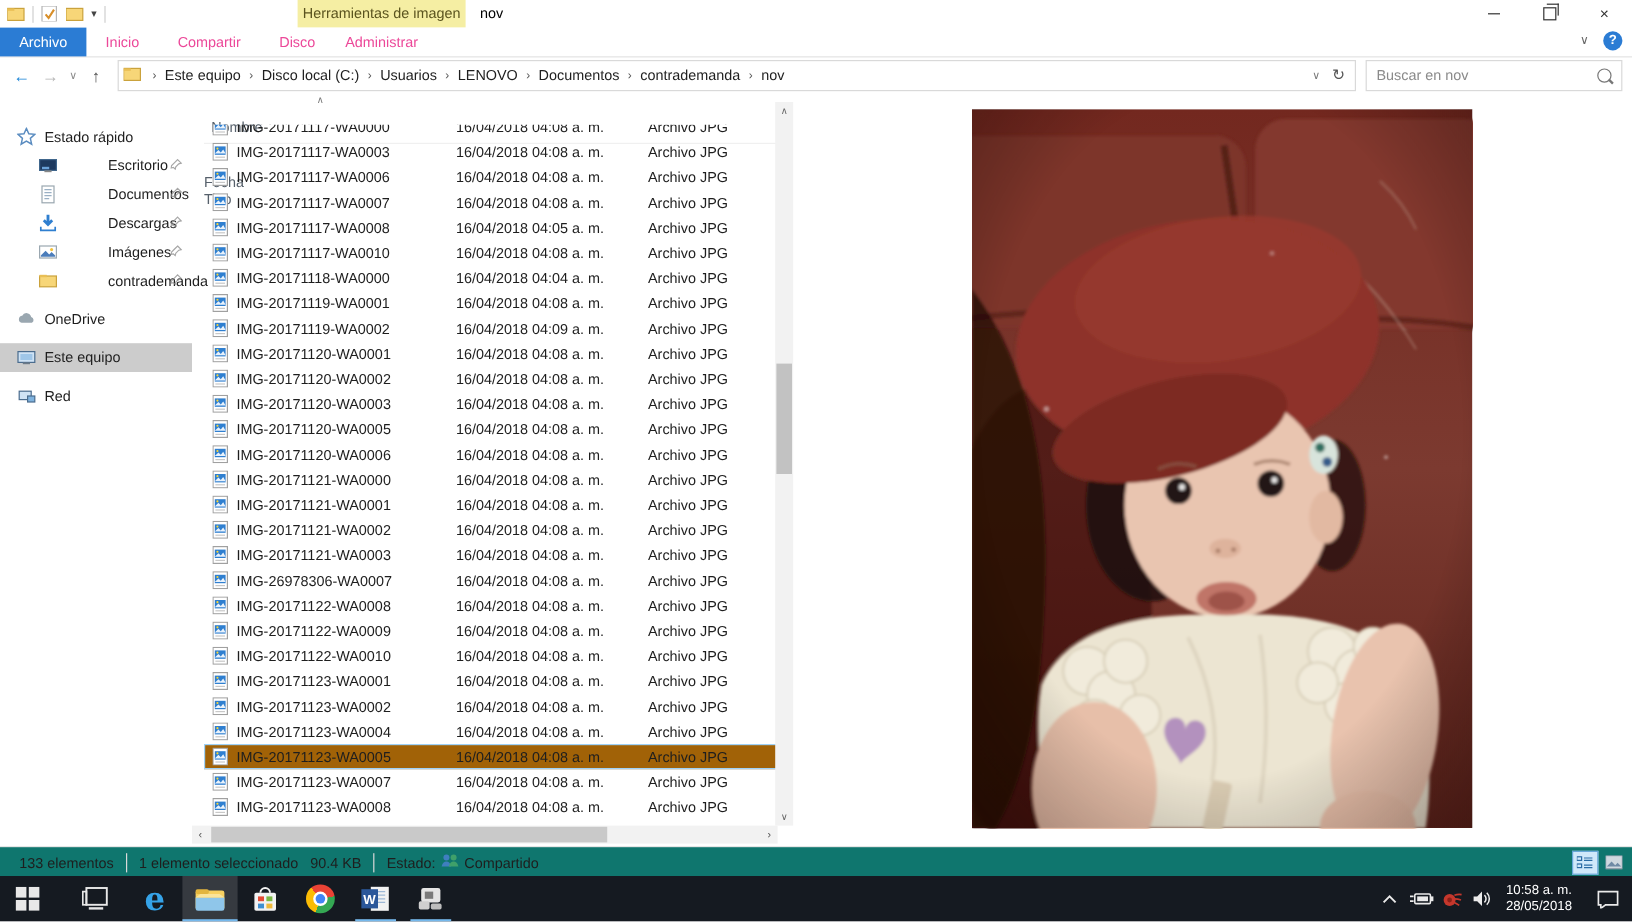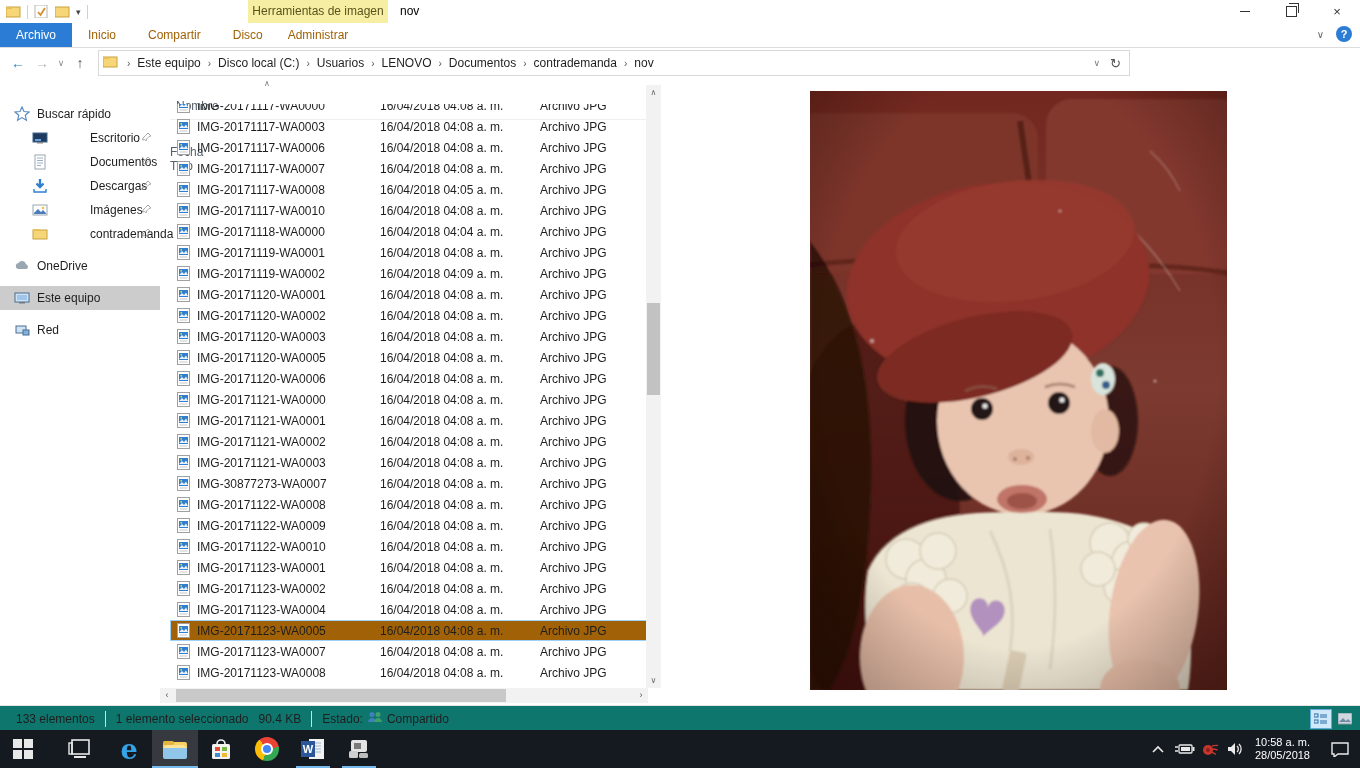--- a/index.html
+++ b/index.html
@@ -12,21 +12,21 @@
   .mini-ic{width:15px;height:13px;display:inline-block;}
   #ctx-header{left:248px;top:0;width:140px;height:23px;background:#f5eea3;color:#5a531e;text-align:center;line-height:23px;font-size:12px;}
   #win-title{left:400px;top:0;height:23px;line-height:23px;font-size:12px;color:#000;}
   .wbtns{right:0;top:0;display:flex;}
   .wbtn{width:46px;height:23px;display:flex;align-items:center;justify-content:center;color:#333;font-size:13px;}
   .restore-glyph{width:9px;height:9px;border:1px solid #333;position:relative;background:#fff;}
   .restore-glyph:before{content:"";position:absolute;left:2px;top:-4px;width:9px;height:9px;border:1px solid #333;border-bottom:none;border-left:none;}
   .min-glyph{width:10px;height:1px;background:#333;}
   
   #tabs{left:0;top:23px;width:1360px;height:24px;background:#fff;border-bottom:1px solid #dcdcdc;display:flex;align-items:stretch;}
-  .tab{padding:0 16px;display:flex;align-items:center;font-size:12px;color:#a16207;}
+  .tab{padding:0 16px;display:flex;align-items:center;font-size:12px;color:#ec4899;}
   .tab.active{background:#2b7cd4;color:#fff;}
   .tab.ctx{position:absolute;left:248px;width:140px;justify-content:center;padding:0;height:24px;}
   #ribbon-right{right:8px;top:26px;display:flex;gap:12px;align-items:center;}
   .help-circle{width:16px;height:16px;border-radius:50%;background:#2b7cd4;color:#fff;font-size:11px;font-weight:bold;text-align:center;line-height:16px;}
   .chev{color:#666;font-size:10px;}
   
   #addr-row{left:0;top:48px;width:1360px;height:30px;background:#fff;display:flex;align-items:center;}
   .navbtn{width:24px;text-align:center;font-size:14px;}
   #back-btn{color:#1883d7;margin-left:6px;}
   #fwd-btn{color:#b5b5b5;}
@@ -177,29 +177,33 @@
       </span>
     <span class="crumb">
         <span class="sep">›</span>
         <span class="lbl">nov</span>
       </span>
     <span id="addr-tail">
       <span style="font-size:9px;">∨</span>
       <span id="refresh-btn">↻</span>
     </span>
   </div>
+  <div id="search-box">
+    <span class="ph">Buscar en nov</span>
+    <span class="mag"></span>
+  </div>
 </div>
 
 <div class="abs" id="sidebar">
   <div style="height:22px;"></div>
   <div class="side-item">
     <span class="sic"><svg width="16" height="16">
           <path d="M8 1 l2 4.5 5 .5 -3.7 3.3 1.1 4.9 L8 11.6 3.6 14.2 4.7 9.3 1 6 l5-0.5z" fill="none" stroke="#5a8cc0" stroke-width="1.2"></path>
         </svg></span>
-    <span>Buscar rápido</span>
+    <span>Estado rápido</span>
   </div>
   <div class="side-item child">
     <span class="sic"><svg width="16" height="16">
           <rect x="1" y="3" width="14" height="9" fill="#1e3a5f" stroke="#40668c"></rect>
           <rect x="3" y="9" width="6" height="2" fill="#6aa1d8"></rect>
           <rect x="5" y="12" width="6" height="1.5" fill="#888"></rect>
         </svg></span>
     <span>Escritorio</span>
     <span class="pin"><svg width="10" height="10">
           <path d="M6 1 l3 3 -2 .5 -2.5 2.5 -.5 2 -1.5-1.5 -2 .5 .5-2 L3.5 3.5z" fill="none" stroke="#8a8a8a"></path>
@@ -500,21 +504,21 @@
         <span class="ftype">Archivo JPG</span>
       </div>
       <div class="frow">
         <span class="fic"><svg width="13" height="15" viewBox="0 0 13 15">
             <rect x="0.5" y="0.5" width="12" height="14" fill="#fff" stroke="#a0a0a0"></rect>
             <rect x="2" y="3" width="9" height="7" fill="#2f7fd0"></rect>
             <path d="M2 9 l3-3 2 2 2-2.5 2 3.5z" fill="#e9f2fb"></path>
             <circle cx="4.2" cy="4.8" r="0.9" fill="#fdd835"></circle>
             <rect x="2.5" y="11.5" width="8" height="1" fill="#c8c8c8"></rect>
           </svg></span>
-        <span class="fname">IMG-30877273-WA0007</span>
+        <span class="fname">IMG-26978306-WA0007</span>
         <span class="fdate">16/04/2018 04:08 a. m.</span>
         <span class="ftype">Archivo JPG</span>
       </div>
       <div class="frow">
         <span class="fic"><svg width="13" height="15" viewBox="0 0 13 15">
             <rect x="0.5" y="0.5" width="12" height="14" fill="#fff" stroke="#a0a0a0"></rect>
             <rect x="2" y="3" width="9" height="7" fill="#2f7fd0"></rect>
             <path d="M2 9 l3-3 2 2 2-2.5 2 3.5z" fill="#e9f2fb"></path>
             <circle cx="4.2" cy="4.8" r="0.9" fill="#fdd835"></circle>
             <rect x="2.5" y="11.5" width="8" height="1" fill="#c8c8c8"></rect>

